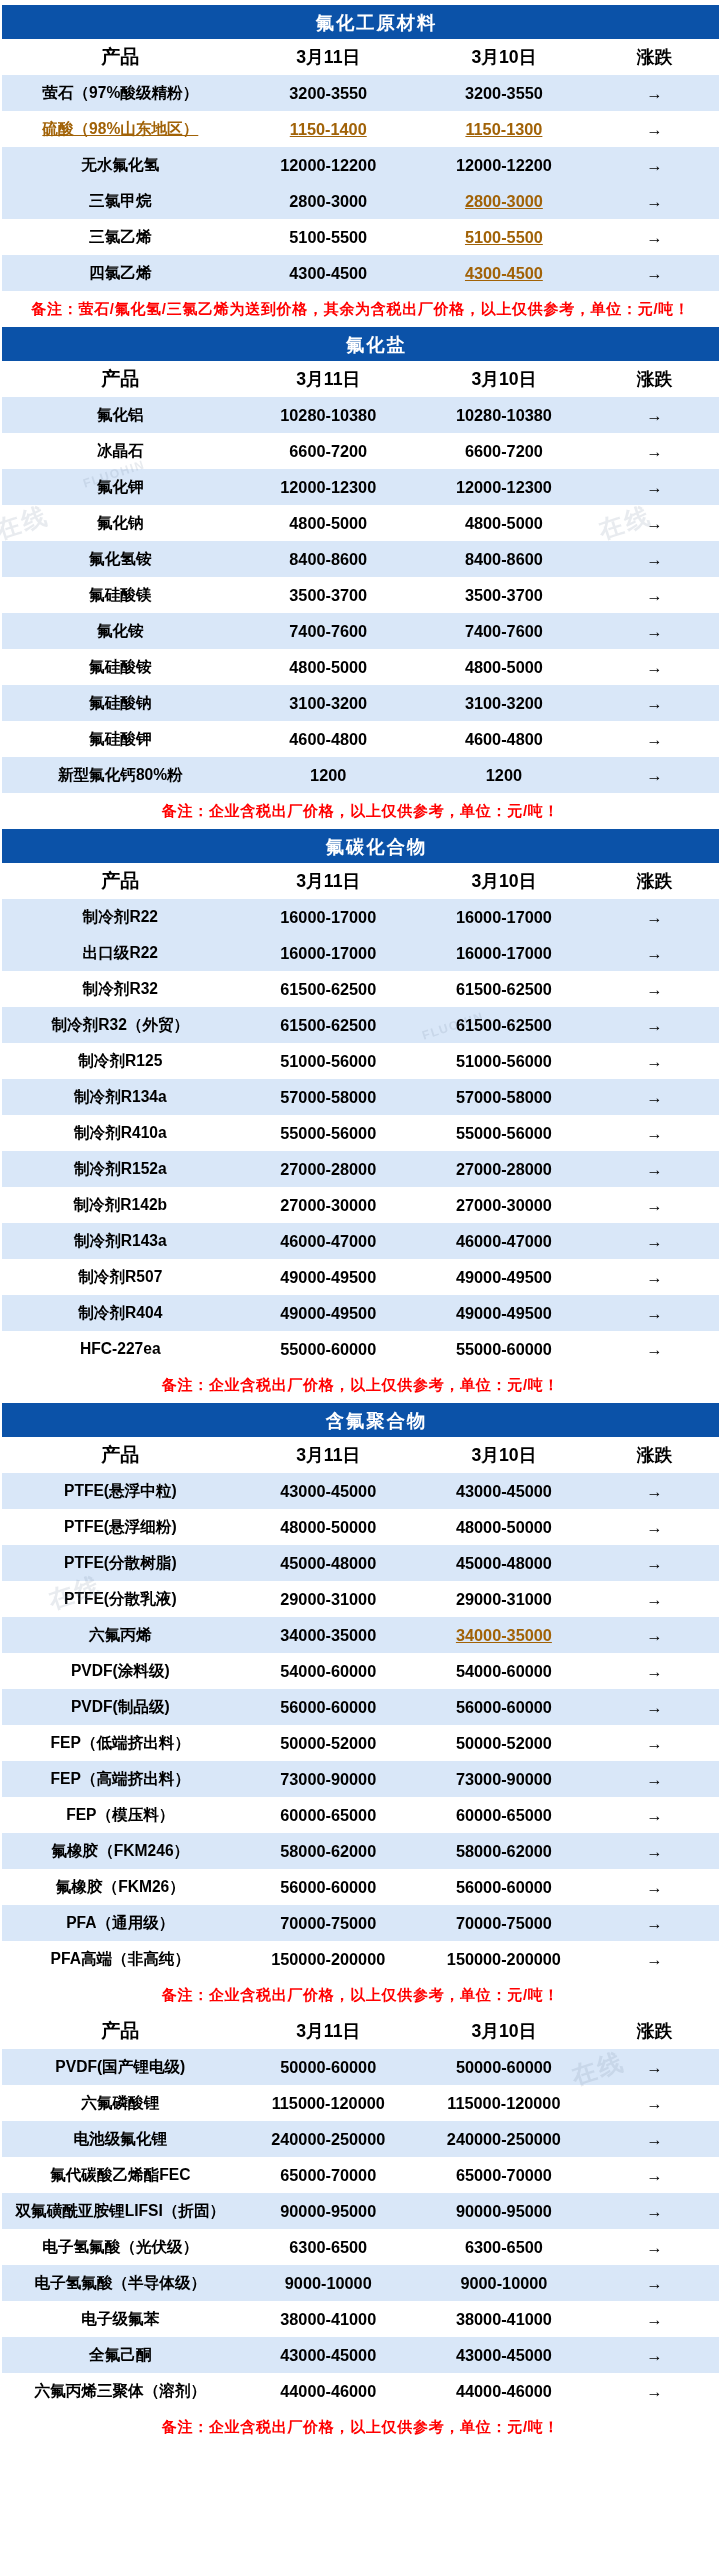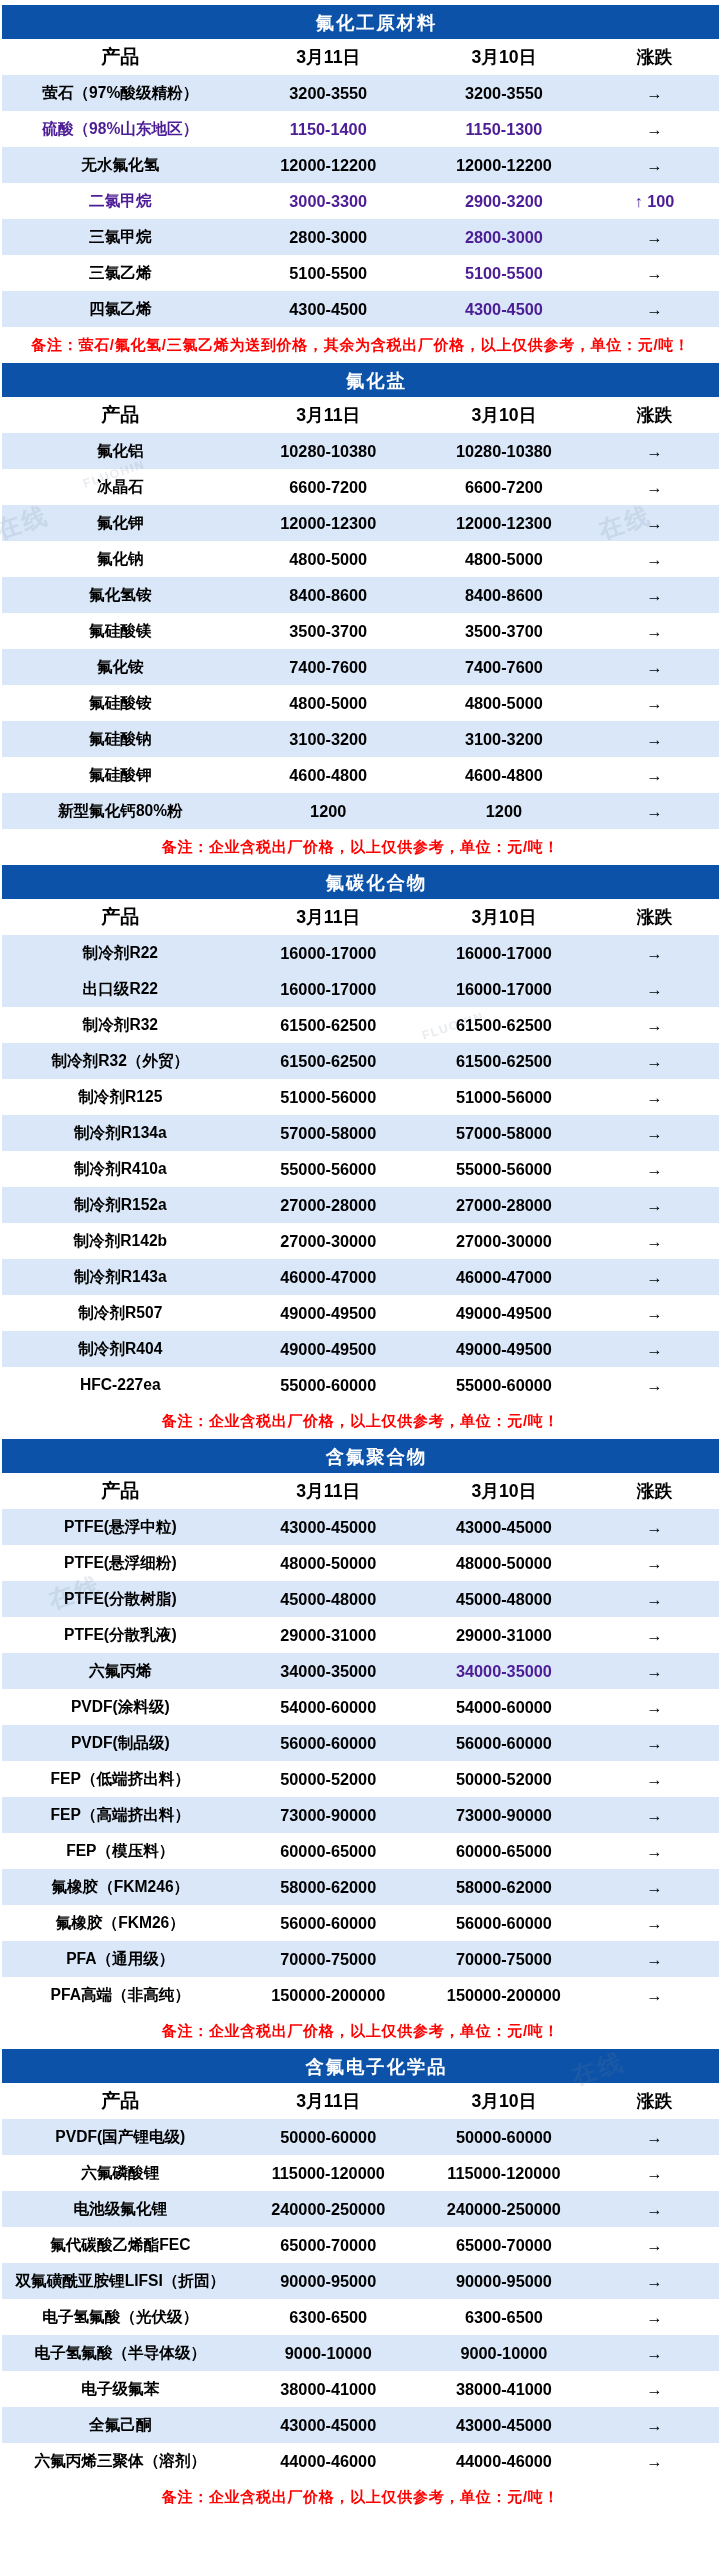--- a/index.html
+++ b/index.html
@@ -48,21 +48,21 @@
     align-items:center;
     justify-content:center;
     white-space:nowrap;
     box-sizing:border-box;
   }
   .c-prod{width:33%;font-size:15.6px;}
   .c-d1{width:25%;}
   .c-d2{width:24%;}
   .c-chg{width:18%;}
   .hrow .c-prod{font-size:19px;}
-  .red{color:#4c1d95;}
+  .red{color:#a16207;text-decoration:underline;}
   .chg-flat{font-size:16.3px;}
   .note{
     height:36px;
     display:flex;
     align-items:center;
     justify-content:center;
     color:#FF0000;
     font-size:15px;
     letter-spacing:0.7px;
   }
@@ -111,26 +111,20 @@
           <div class="cell c-d1 red">1150-1400</div>
           <div class="cell c-d2 red">1150-1300</div>
           <div class="cell c-chg chg-flat">→</div>
         </div>
         <div class="row alt">
           <div class="cell c-prod">无水氟化氢</div>
           <div class="cell c-d1">12000-12200</div>
           <div class="cell c-d2">12000-12200</div>
           <div class="cell c-chg chg-flat">→</div>
         </div>
-        <div class="row">
-          <div class="cell c-prod red">二氯甲烷</div>
-          <div class="cell c-d1 red">3000-3300</div>
-          <div class="cell c-d2 red">2900-3200</div>
-          <div class="cell c-chg red">↑ 100</div>
-        </div>
         <div class="row alt">
           <div class="cell c-prod">三氯甲烷</div>
           <div class="cell c-d1">2800-3000</div>
           <div class="cell c-d2 red">2800-3000</div>
           <div class="cell c-chg chg-flat">→</div>
         </div>
         <div class="row">
           <div class="cell c-prod">三氯乙烯</div>
           <div class="cell c-d1">5100-5500</div>
           <div class="cell c-d2 red">5100-5500</div>
@@ -413,23 +407,20 @@
           <div class="cell c-prod">PFA高端（非高纯）</div>
           <div class="cell c-d1">150000-200000</div>
           <div class="cell c-d2">150000-200000</div>
           <div class="cell c-chg chg-flat">→</div>
         </div>
       </div>
     <div class="note">备注：企业含税出厂价格，以上仅供参考，单位：元/吨！</div>
   </section>
 
   <section class="tbl">
-    <div class="bar">
-      <span>含氟电子化学品</span>
-    </div>
     <div class="hrow">
       <div class="cell c-prod">产品</div>
       <div class="cell c-d1">3月11日</div>
       <div class="cell c-d2">3月10日</div>
       <div class="cell c-chg">涨跌</div>
     </div>
     <div>
         <div class="row alt">
           <div class="cell c-prod">PVDF(国产锂电级)</div>
           <div class="cell c-d1">50000-60000</div>

